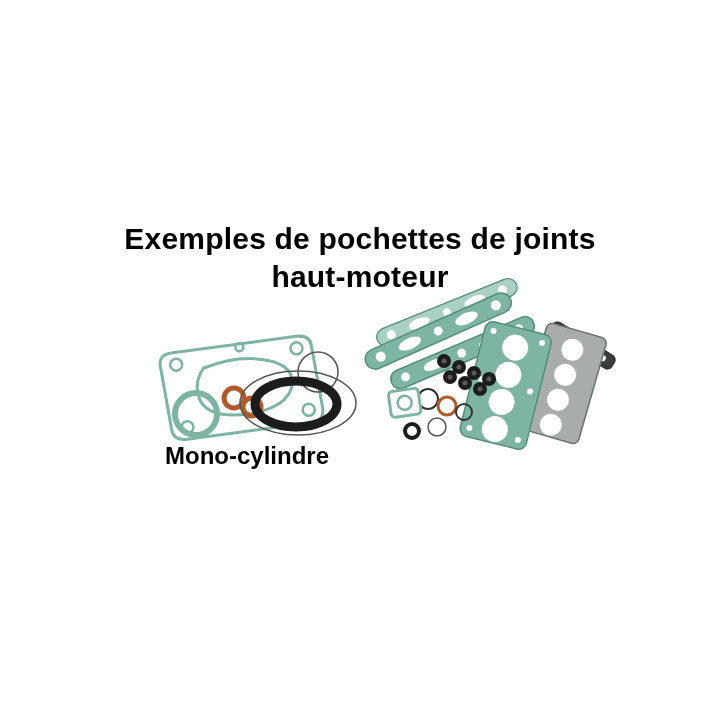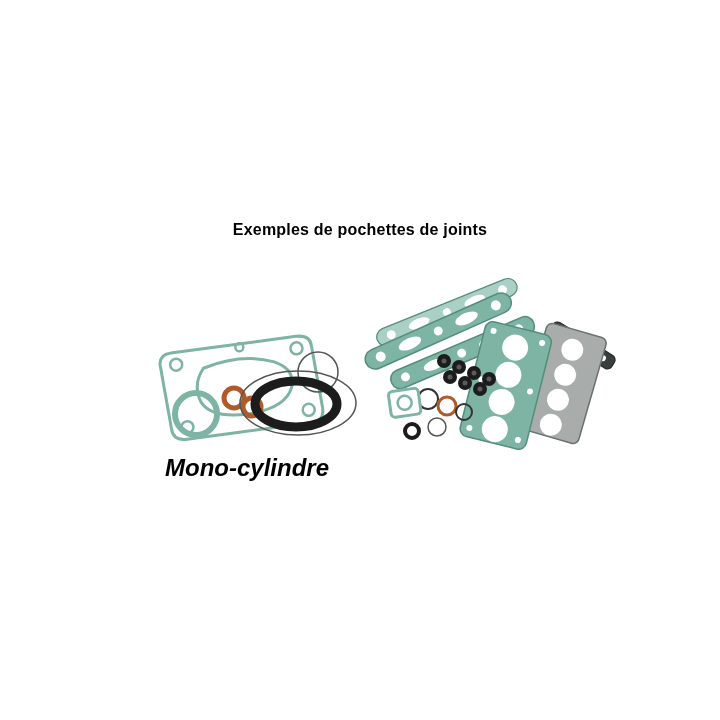--- a/index.html
+++ b/index.html
@@ -2,28 +2,28 @@
 <html style="--background: #ffffff; --text: #000000; --gasket-teal: #7db4a4; --gasket-teal-dark: #548d7d; --gasket-teal-light: #aacfc4; --oring-orange: #b05a2a; --seal-black: #1c1c1c; --metal-gray: #a8adac;"><head>
 <meta charset="utf-8">
 <style>
   html,body{margin:0;padding:0;background:#ffffff;}
   .canvas{
     position:relative;width:720px;height:720px;background:var(--background,#fff);
     font-family:"Liberation Sans",sans-serif;overflow:hidden;
   }
   .title{
     position:absolute;top:220px;left:0;width:720px;text-align:center;
-    font-size:16px;font-weight:bold;color:var(--text,#000);line-height:1.25;
+    font-size:30px;font-weight:bold;color:var(--text,#000);line-height:1.25;
     letter-spacing:0.2px;
   }
   .label{
     position:absolute;font-size:24px;font-weight:bold;color:var(--text,#000);
     text-align:center;
   }
-  .label-mono{top:454px;left:87px;width:320px;font-style:italic;}
+  .label-mono{top:442px;left:87px;width:320px;}
   .label-multi{top:457px;left:337px;width:260px;}
   .illustration{position:absolute;top:0;left:0;}
 
   
   .teal-line{fill:#ffffff;stroke:var(--gasket-teal,#7db4a4);stroke-width:3;}
   .teal-line-thin{fill:none;stroke:var(--gasket-teal,#7db4a4);stroke-width:2.5;}
   .teal-fill{fill:var(--gasket-teal,#7db4a4);stroke:var(--gasket-teal-dark,#548d7d);stroke-width:1.5;}
   .teal-fill-light{fill:var(--gasket-teal-light,#aacfc4);stroke:var(--gasket-teal-dark,#548d7d);stroke-width:1.2;}
   .hole{fill:#ffffff;}
   .seal{fill:var(--seal-black,#1c1c1c);}
@@ -34,20 +34,21 @@
   .metal{fill:var(--metal-gray,#a8adac);stroke:#6b7070;stroke-width:1.5;}
   .dark-part{fill:#3a3f3e;stroke:#232726;stroke-width:1;}
 </style>
 </head>
 <body>
 
 <div class="canvas">
 
   <div class="title">
     <div>Exemples de pochettes de joints</div>
+    <div>haut-moteur</div>
   </div>
 
   <svg class="illustration" width="720" height="720" viewBox="0 0 720 720">
 
     <g>
 
       <g transform="translate(150,343) rotate(-3)">
         <path class="teal-line" d="M22,11 L146,1 Q160,0 161,11 L169,74 Q170,87 158,88 L32,98 Q18,99 17,87 L9,23 Q8,12 22,11 Z"></path>
         <path class="teal-line" d="M52,28 Q90,15 122,25 Q144,33 139,52 Q132,72 95,76 Q58,79 48,62 Q40,44 52,28 Z"></path>
         <circle class="teal-line-thin" cx="25" cy="23" r="6"></circle>

